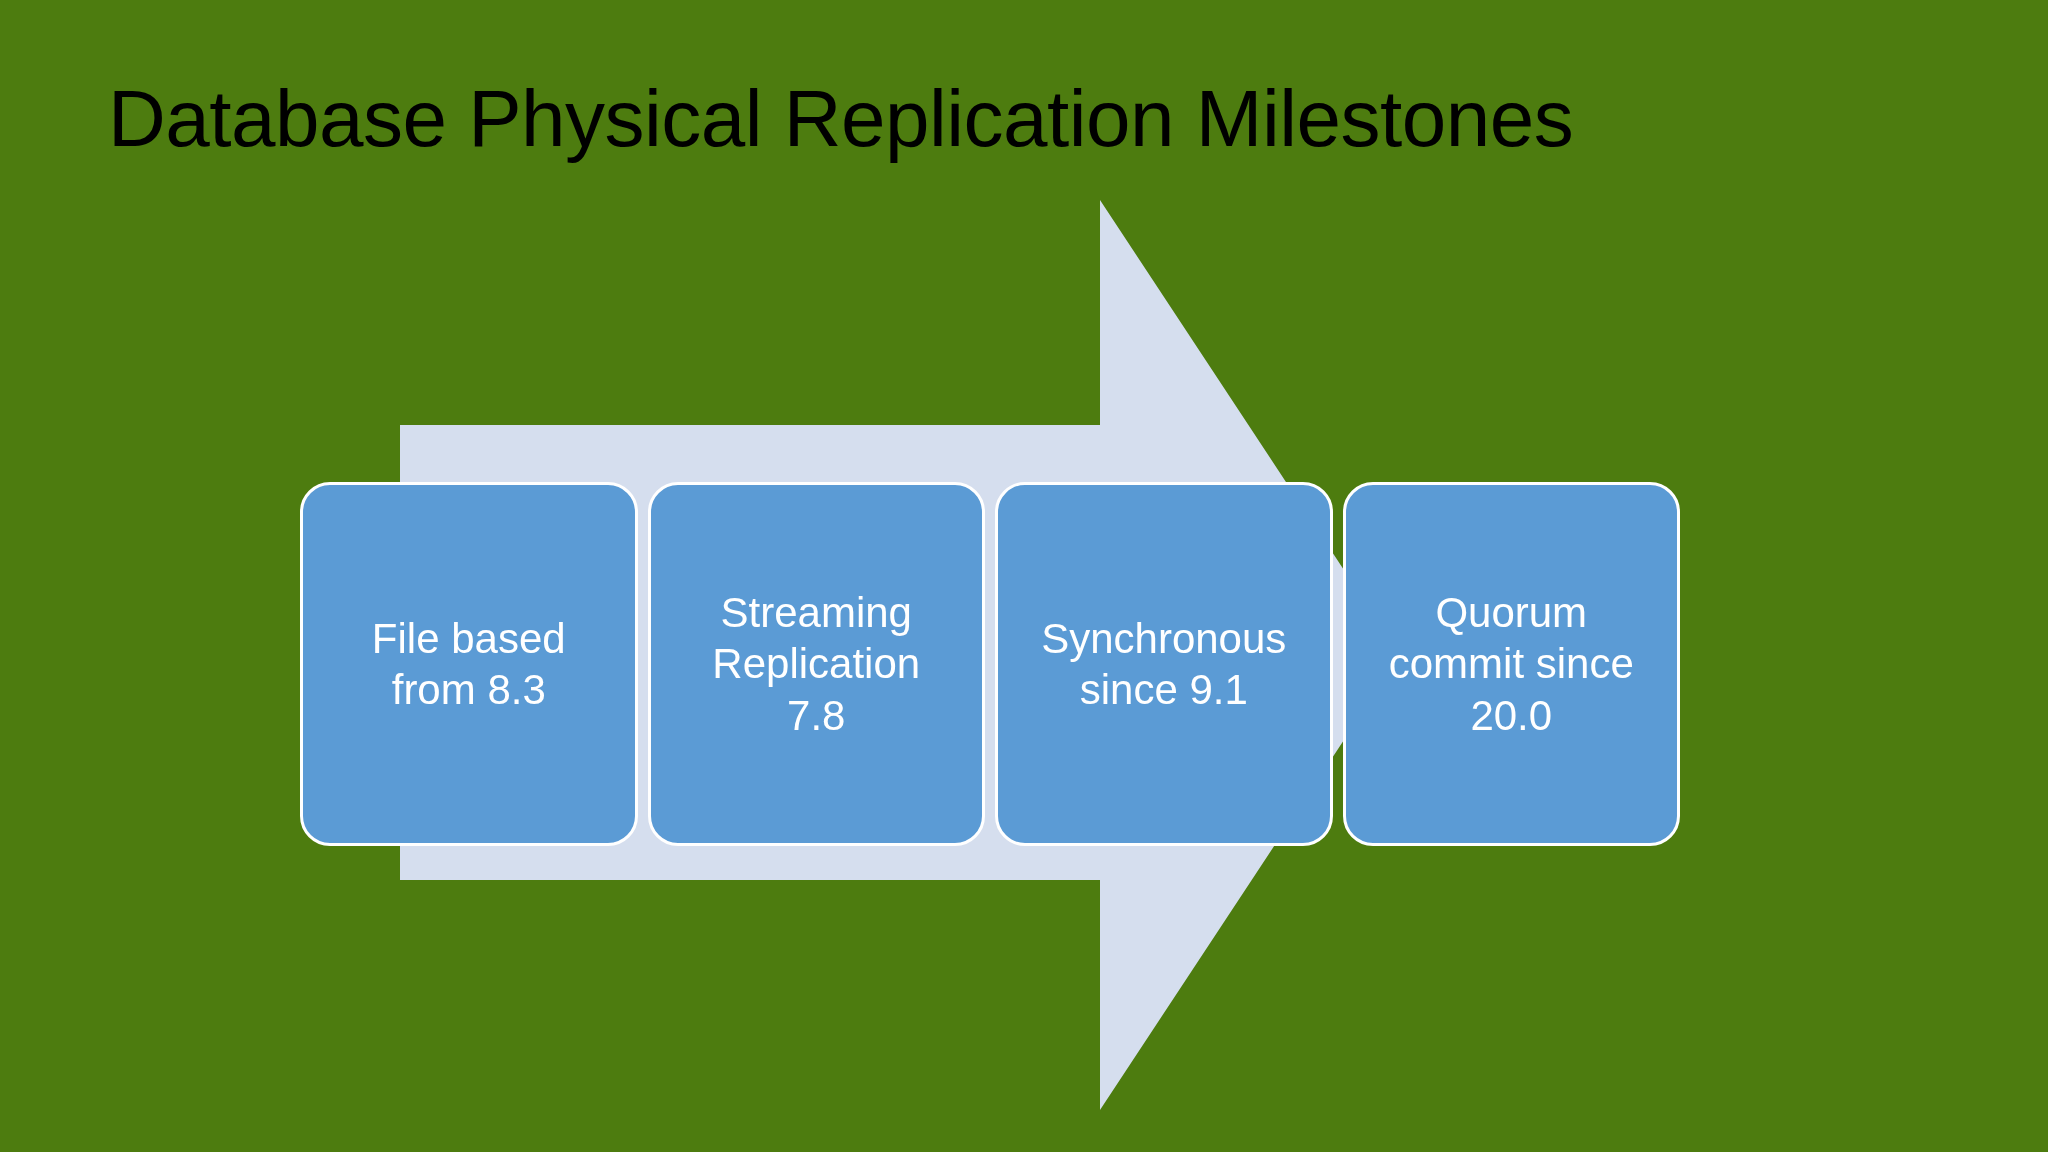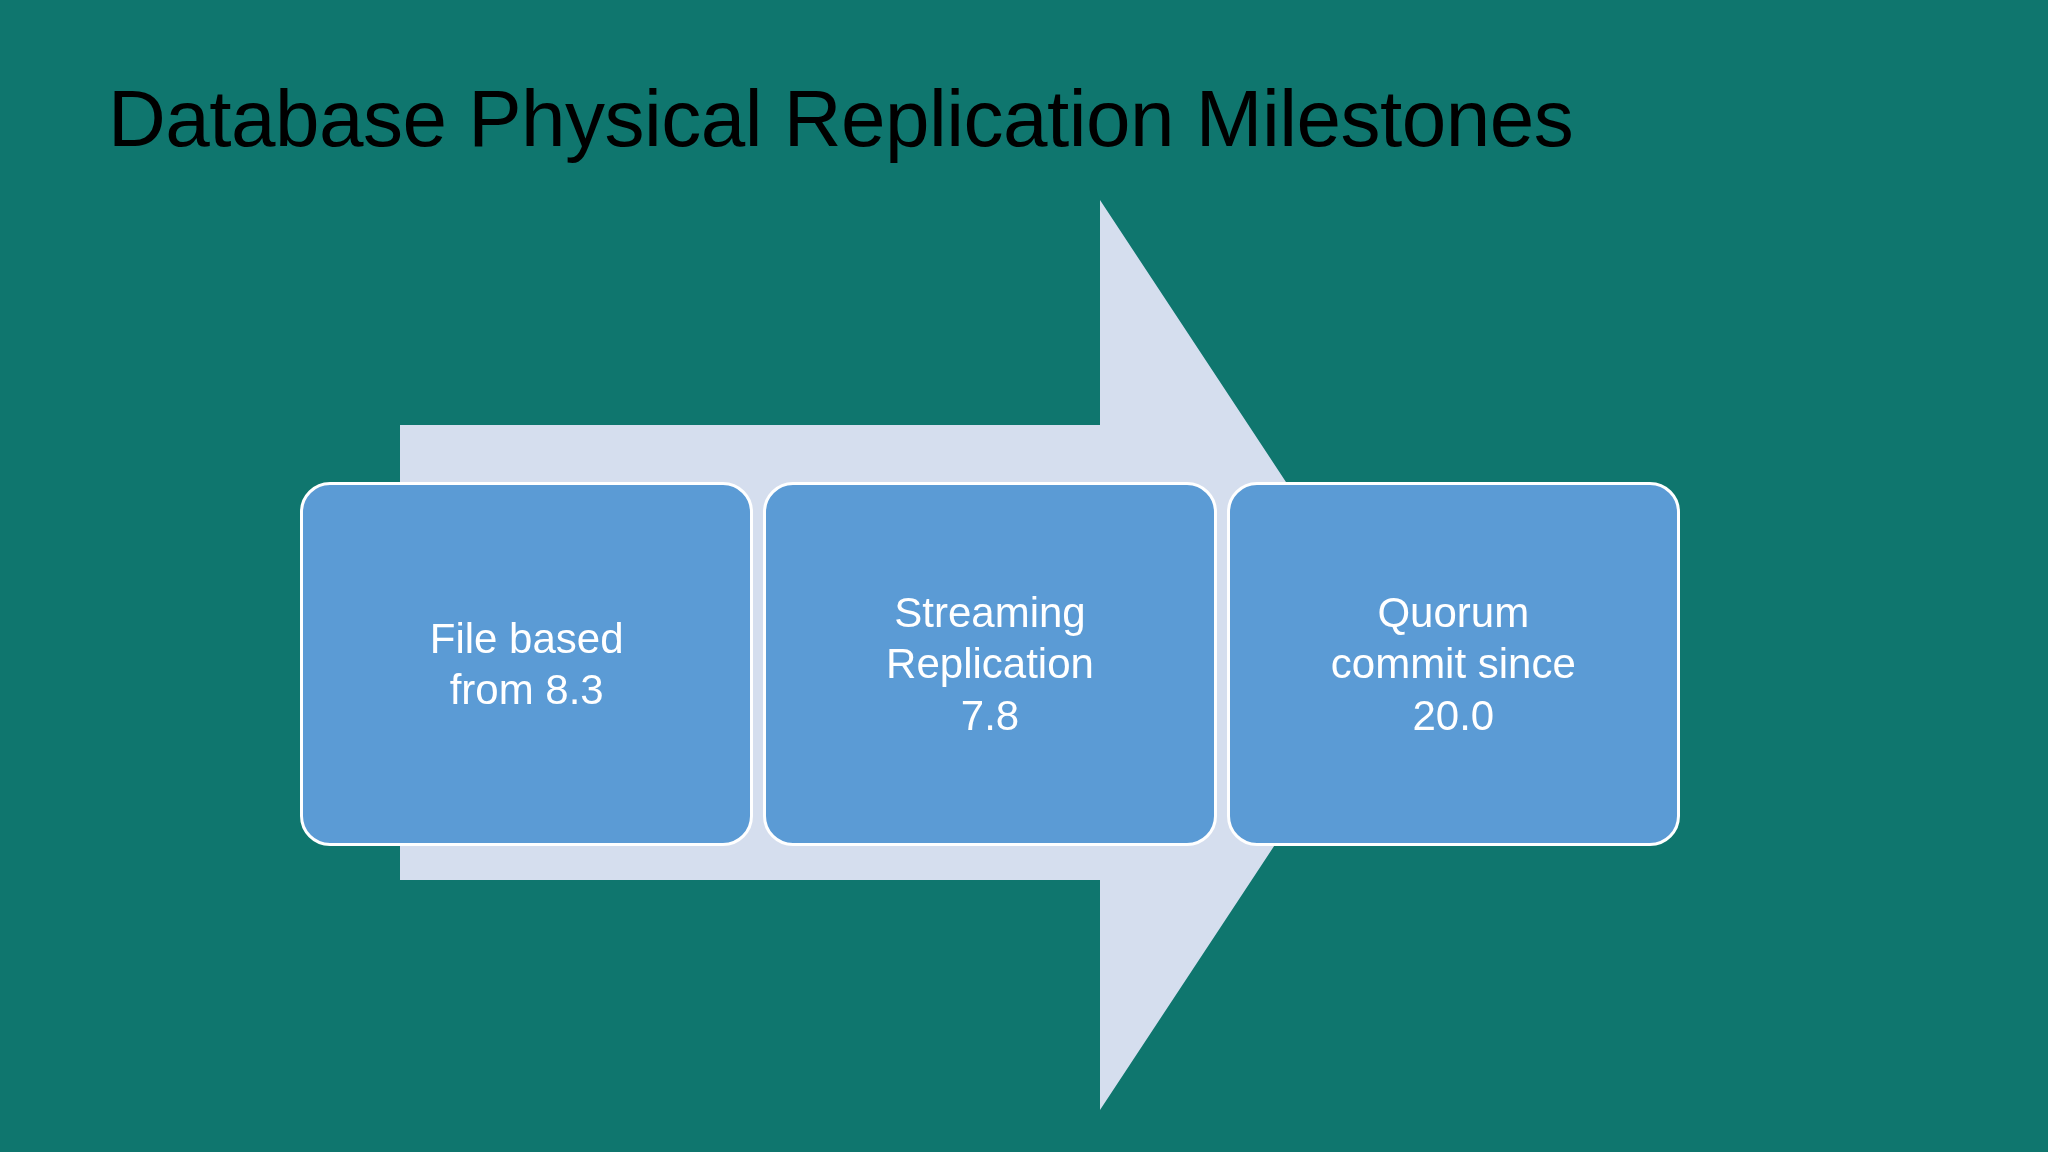--- a/index.html
+++ b/index.html
@@ -4,21 +4,21 @@
 <style>
   html, body {
     margin: 0;
     padding: 0;
     background: #ffffff;
   }
   #slide {
     position: relative;
     width: 2048px;
     height: 1152px;
-    background: #0f766e;
+    background: #4d7c0f;
     overflow: hidden;
     font-family: "Liberation Sans", sans-serif;
   }
 
   
   #slide-title {
     position: absolute;
     left: 108px;
     top: 74px;
     width: 1800px;
@@ -91,20 +91,24 @@
       <div class="milestone-label">File based
 from 8.3</div>
     </div>
 
     <div class="milestone-box">
       <div class="milestone-label">Streaming
 Replication
 7.8</div>
     </div>
 
+    <div class="milestone-box">
+      <div class="milestone-label">Synchronous
+since 9.1</div>
+    </div>
 
     <div class="milestone-box">
       <div class="milestone-label">Quorum
 commit since
 20.0</div>
     </div>
 
   </div>
 
 </div>

